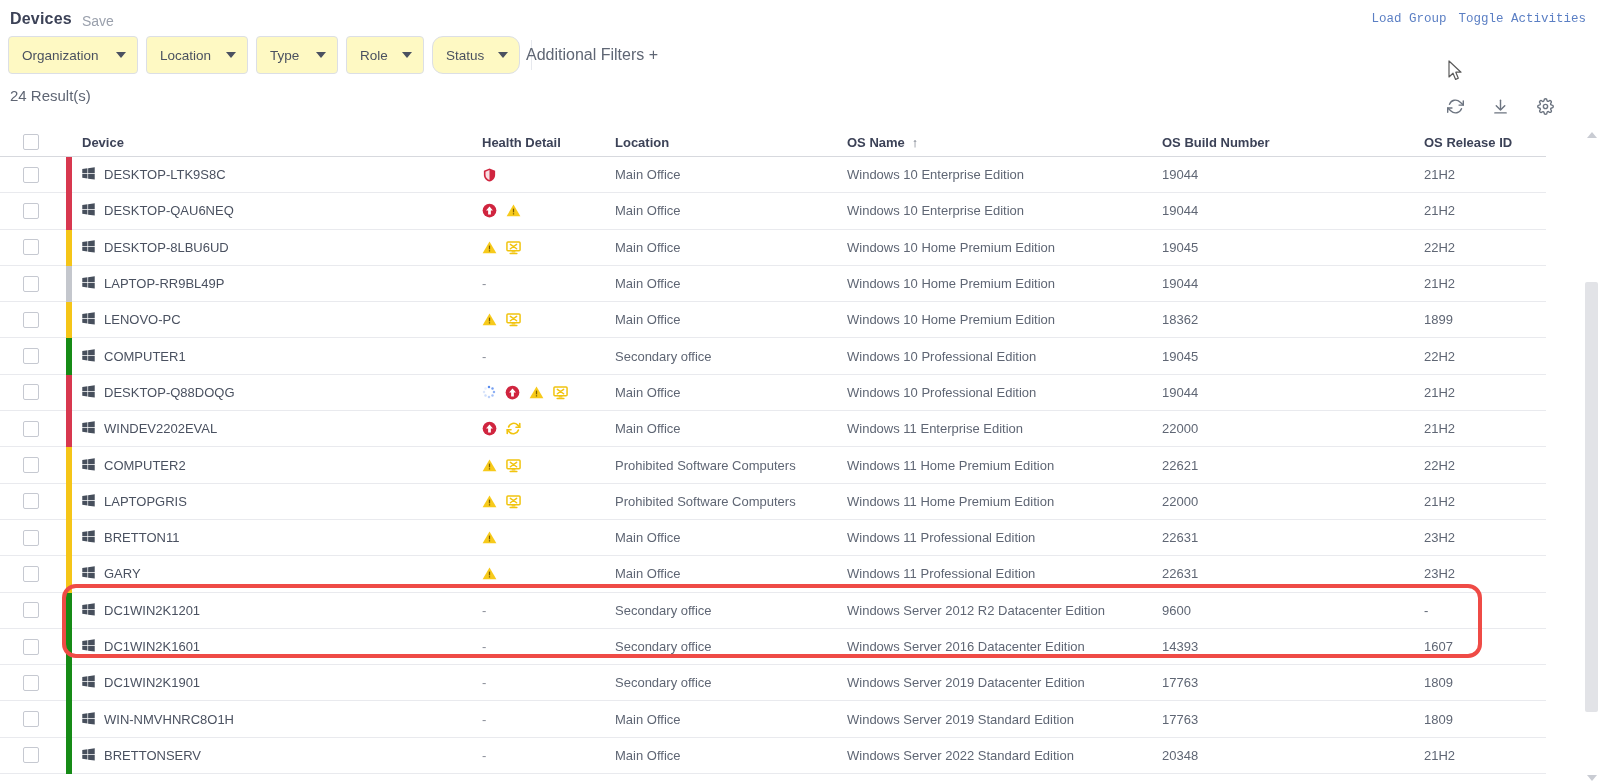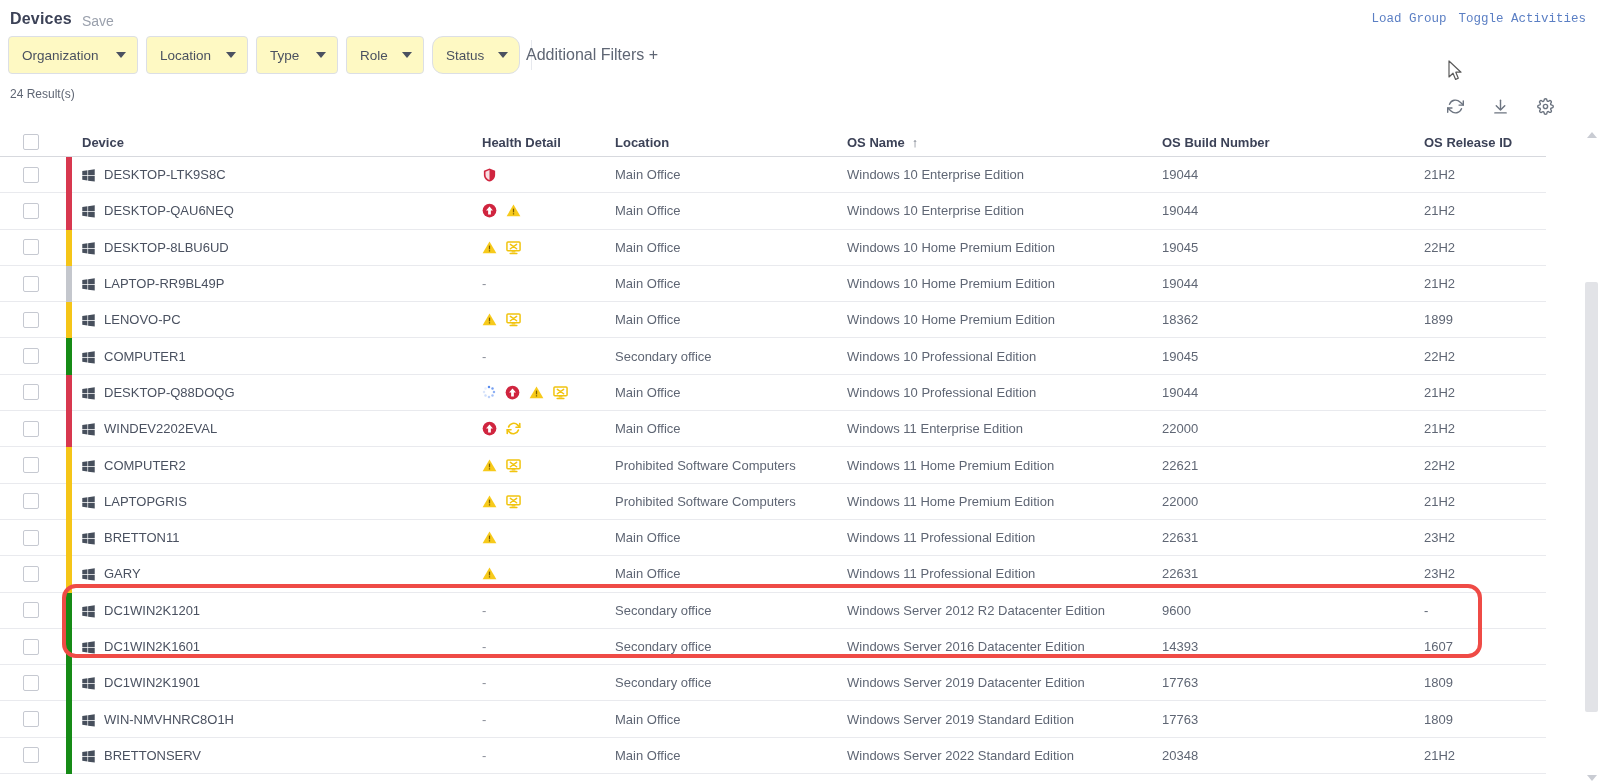--- a/index.html
+++ b/index.html
@@ -44,21 +44,21 @@
     border-top:6px solid #4a5160;
   }
   .addl {
     position:absolute; top:10px; left:526px;
     font-size:16px; color:#5f6674; cursor:pointer; white-space:nowrap;
   }
   .divider-v {
     position:absolute; left:531px; top:4px; width:1px; height:30px; background:#e7e9ee;
   }
   .results {
-    position:absolute; left:10px; top:87px; font-size:12px; color:#5f6674;
+    position:absolute; left:10px; top:87px; font-size:15px; color:#5f6674;
   }
 
   
   .tools {
     position:absolute; right:46px; top:98px;
     display:flex; gap:28px; align-items:center;
   }
   .tools svg { display:block; cursor:pointer; }
 
   
@@ -71,21 +71,21 @@
     border-bottom:1px solid #e9eaee;
     display:flex; align-items:center;
   }
   .row.head { border-bottom:1px solid #d7d9de; height:29px; }
   .cb-cell { width:62px; flex:0 0 62px; display:flex; justify-content:center; }
   .cb {
     width:16px; height:16px; border:1px solid #c6c9d1; border-radius:2px; background:#fff;
     cursor:pointer;
   }
   .statusbar { position:absolute; left:66px; top:0px; width:6px; height:36.3px; }
-  .dev-cell { width:420px; flex:0 0 420px; padding-left:20px; display:flex; align-items:flex-end; gap:9px; }
+  .dev-cell { width:420px; flex:0 0 420px; padding-left:20px; display:flex; align-items:flex-start; gap:9px; }
   .health-cell { width:133px; flex:0 0 133px; display:flex; align-items:center; gap:9px; }
   .loc-cell { width:232px; flex:0 0 232px; }
   .os-cell  { width:315px; flex:0 0 315px; }
   .build-cell { width:262px; flex:0 0 262px; }
   .rel-cell { width:120px; flex:0 0 120px; }
 
   .head .dev-cell, .head .health-cell, .head .loc-cell,
   .head .os-cell, .head .build-cell, .head .rel-cell {
     font-size:13px; font-weight:bold; color:#3c4257;
   }

